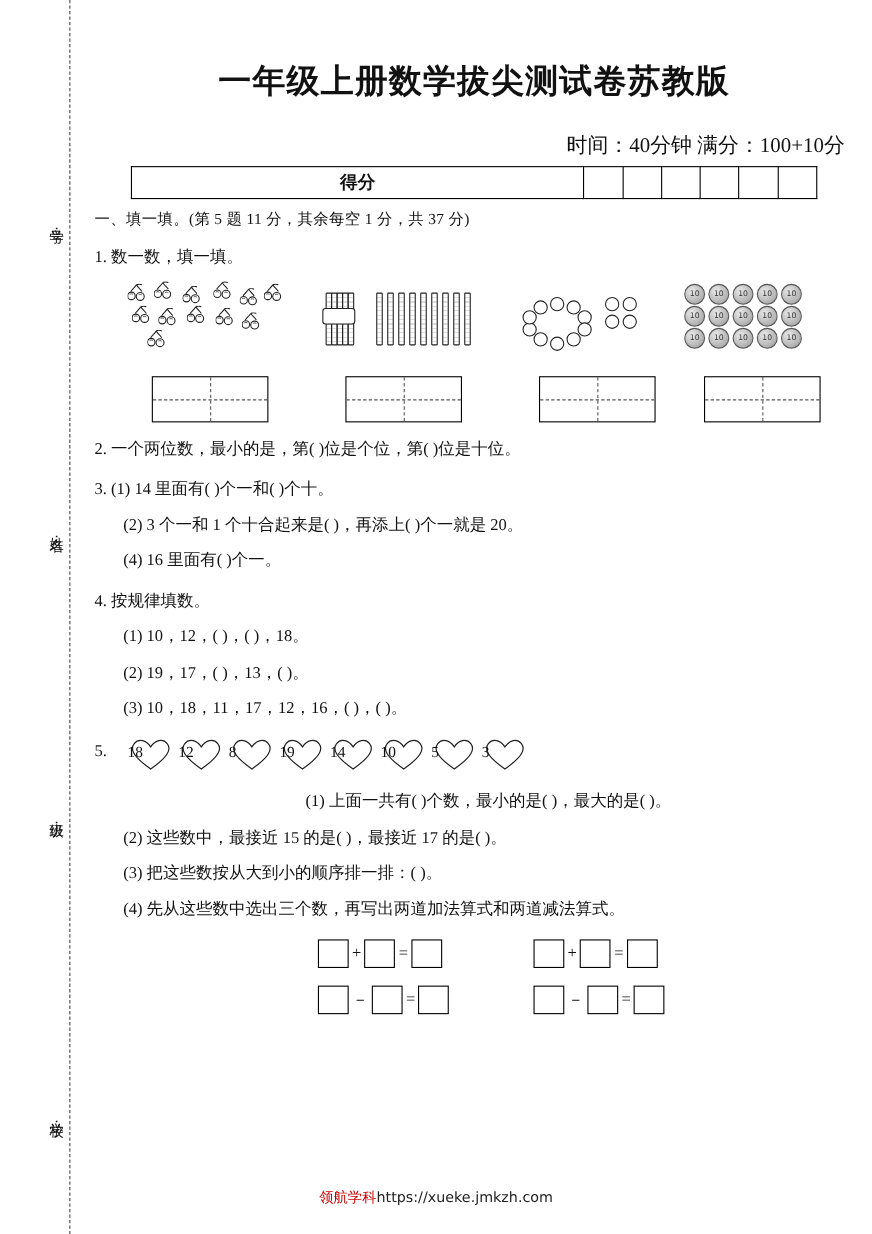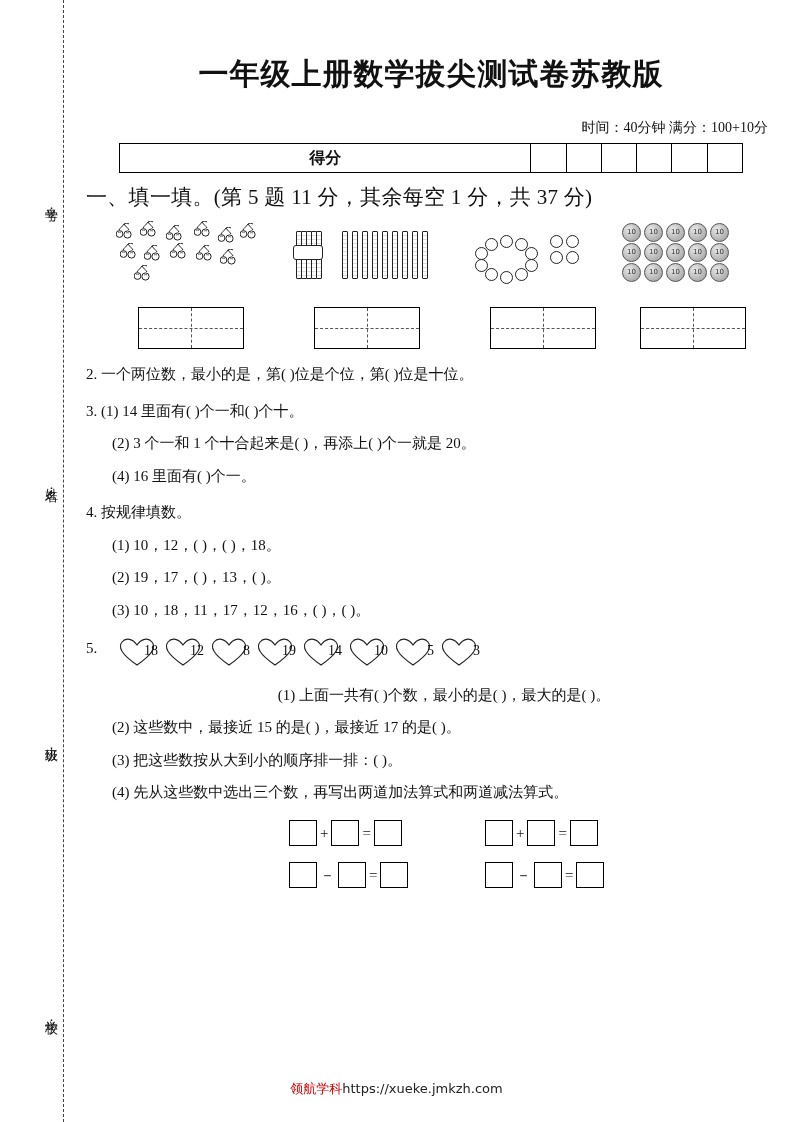--- a/index.html
+++ b/index.html
@@ -65,21 +65,21 @@
   .title2 {
     text-align: center;
     font-size: 25px;
     font-weight: bold;
     letter-spacing: 1px;
     margin-top: 16px;
     font-family: "DejaVu Sans", sans-serif;
   }
   .meta {
     text-align: right;
-    font-size: 14px;
+    font-size: 19px;
     margin-top: 24px;
     padding-right: 8px;
   }
   table.score {
     border-collapse: collapse;
     margin: 6px auto 0 auto;
     width: 624px;
   }
   table.score td {
     border: 1px solid #000;
@@ -89,21 +89,21 @@
     height: 26px;
     font-family: "DejaVu Sans", sans-serif;
   }
   table.score tr.row2 td { height: 26px; font-weight: bold; }
   .col-h { width: 96px; }
   .col-n { width: 84px; }
   .col-f { width: 110px; }
   .col-t { width: 100px; }
 
   .sec-head {
-    font-size: 21px;
+    font-size: 14px;
     margin-top: 10px;
     letter-spacing: 0.3px;
   }
   .q {
     font-size: 15px;
     margin-top: 14px;
     line-height: 1.5;
   }
   .q .num {
     font-family: "Liberation Serif", serif;
@@ -222,21 +222,21 @@
     position: absolute;
     top: 0;
     width: 42px;
     height: 32px;
   }
   .heart svg { position: absolute; left: 0; top: 0; }
   .heart span {
     position: absolute;
     left: 0; top: 7px;
     width: 42px;
-    text-align: right;
+    text-align: left;
     font-size: 14px;
     font-family: "Liberation Serif", serif;
   }
 
   
   .eq-wrap {
     margin-top: 12px;
     position: relative;
     height: 86px;
   }
@@ -293,20 +293,24 @@
       <td></td>
       <td></td>
       <td></td>
       <td></td>
     </tr>
   </tbody>
     </table>
 
   <div class="sec-head">一、填一填。(第 5 题 11 分，其余每空 1 分，共 37 分)</div>
 
+  <div class="q">
+    <span class="num">1.</span>
+    <span>数一数，填一填。</span>
+  </div>
 
   <div class="pic-row">
 
     <div class="pic-cell" style="left:14px;">
       <div class="pic-art" id="art-cherries">
           <div class="cherry" style="left: 2px; top: 4px;">
             <svg width="16" height="17" viewBox="0 0 16 17">
               <path d="M8 1 C6 4,4 5,3 7" stroke="#222" fill="none" stroke-width="1"></path>
               <path d="M8 1 C10 4,12 5,13 7" stroke="#222" fill="none" stroke-width="1"></path>
               <path d="M8 1 C9 0,12 0,13 1" stroke="#222" fill="none" stroke-width="1"></path>

